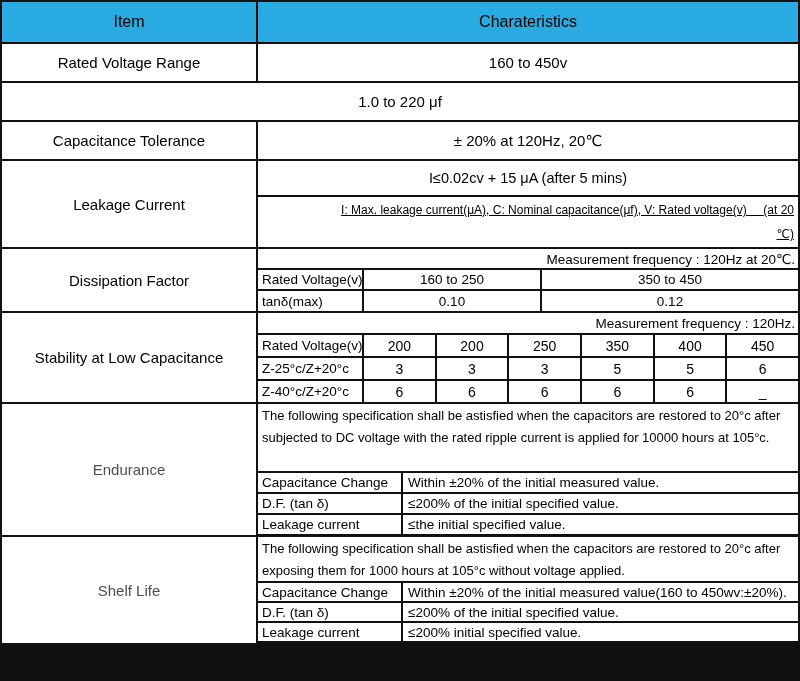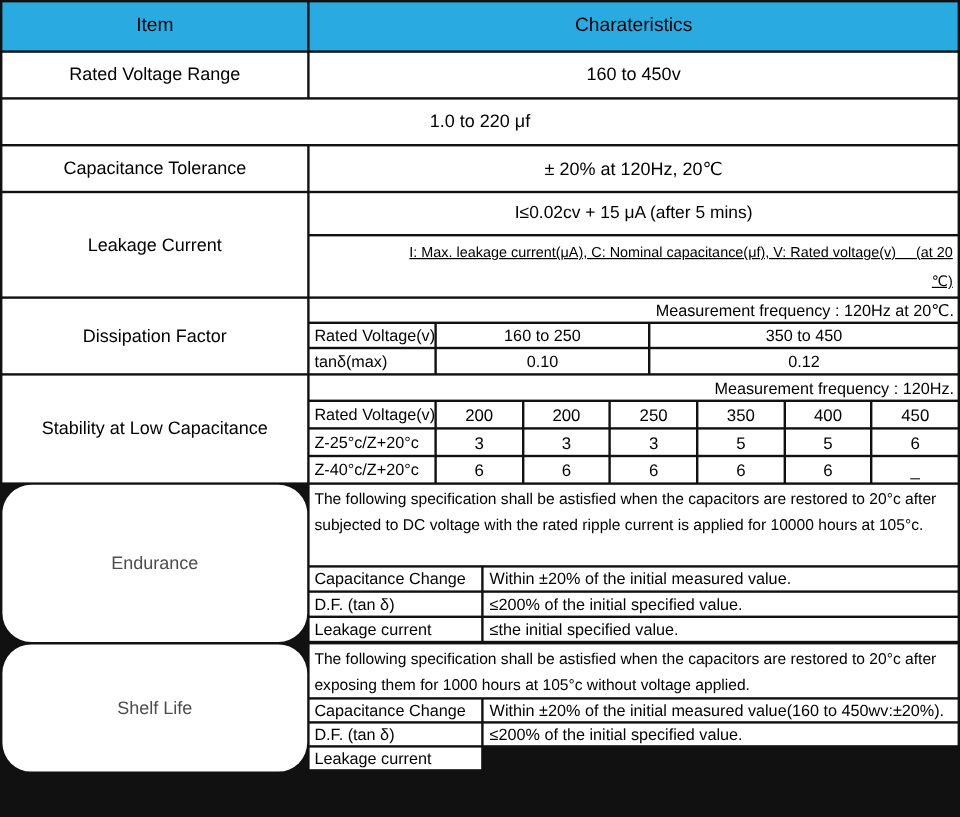--- a/index.html
+++ b/index.html
@@ -7,21 +7,21 @@
   .spec-table{
     width:800px;height:681px;box-sizing:border-box;
     background:#111111;           
     padding:2px;
     display:flex;flex-direction:column;gap:2px;
   }
   .row{display:flex;gap:2px;flex:none;}
   .cell{background:#ffffff;box-sizing:border-box;overflow:hidden;}
   .item-col{width:254px;flex:none;display:flex;align-items:center;justify-content:center;
             text-align:center;font-size:15px;}
-  .muted{color:#4d4d4d;border-radius:24px;}
+  .muted{color:#4d4d4d;}
   .content-col{flex:1;display:flex;flex-direction:column;gap:2px;min-width:0;}
   .vcenter{display:flex;align-items:center;justify-content:center;}
   .header-row .cell{background:#29ABE2;font-size:16px;}
   .header-row{height:40px;}
   .value-cell{flex:1;font-size:15px;}
   
   .subrow{display:flex;gap:2px;flex:none;}
   .sublabel{flex:none;font-size:13.5px;display:flex;align-items:center;
             padding-left:4px;white-space:nowrap;}
   .subval{display:flex;align-items:center;justify-content:center;font-size:13.5px;white-space:nowrap;}
@@ -148,17 +148,18 @@
       <div class="subrow" style="height:18px">
         <div class="cell sublabel kv-label">Capacitance Change</div>
         <div class="cell subval kv-value">Within ±20% of the initial measured value(160 to 450wv:±20%).</div>
       </div>
       <div class="subrow" style="height:18px">
         <div class="cell sublabel kv-label">D.F. (tan δ)</div>
         <div class="cell subval kv-value">≤200% of the initial specified value.</div>
       </div>
       <div class="subrow" style="height:18px">
         <div class="cell sublabel kv-label">Leakage current</div>
+        <div class="cell subval kv-value">≤200% initial specified value.</div>
       </div>
     </div>
   </div>
 
 </div>
 
 </body></html>

